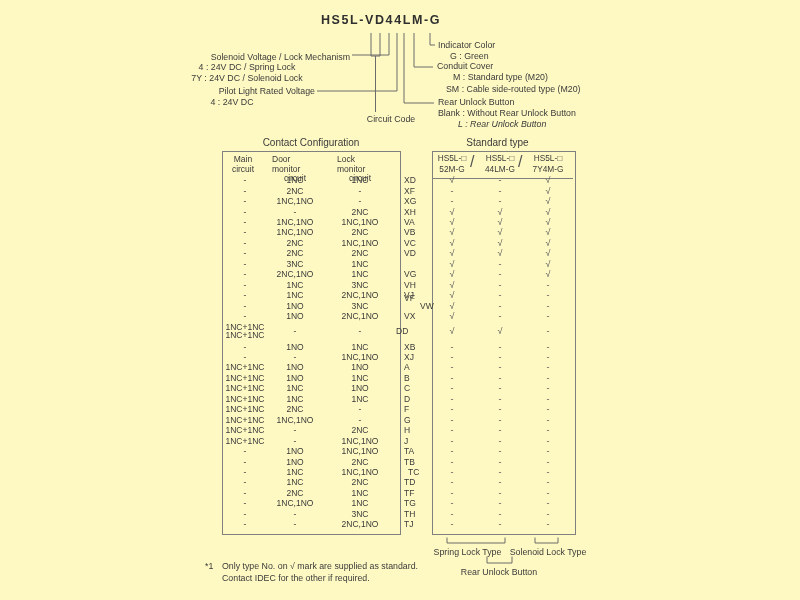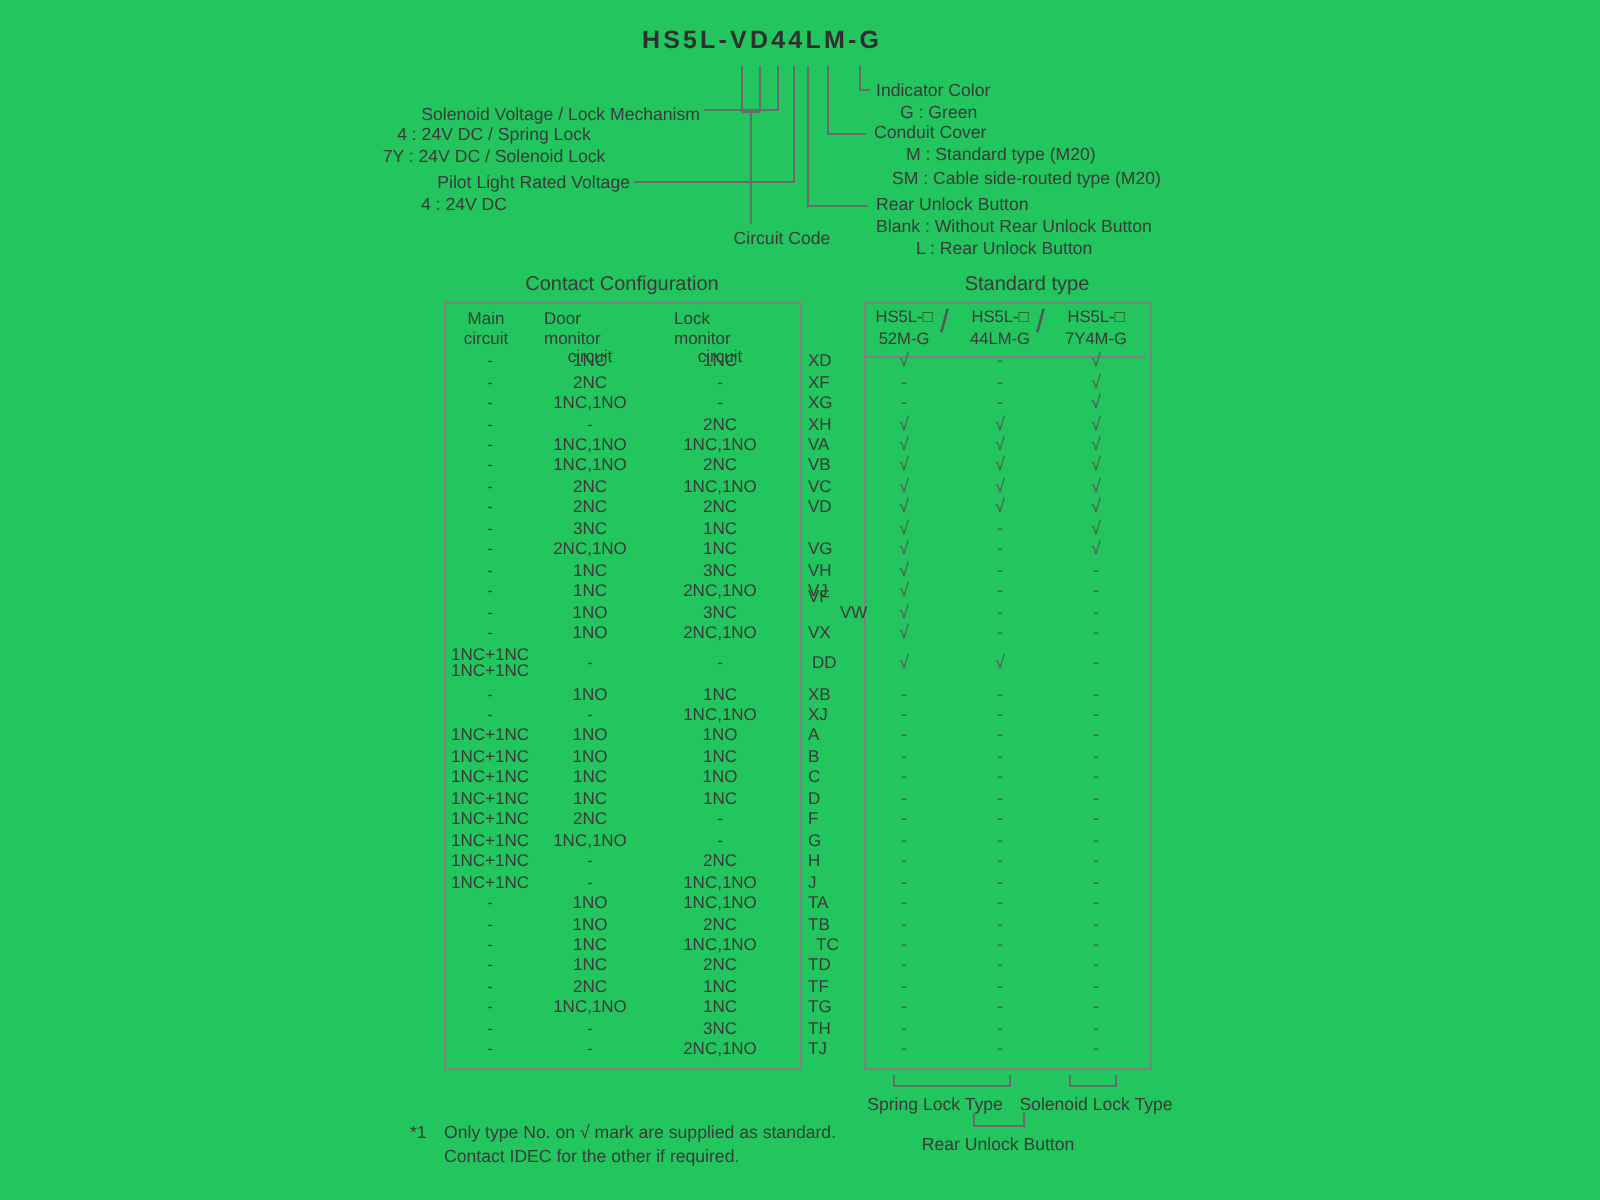--- a/index.html
+++ b/index.html
@@ -1,16 +1,16 @@
 <!DOCTYPE html>
 <html><head>
 <meta charset="utf-8">
 <style>
   html,body{margin:0;padding:0;background:#fff;}
-  .page{position:relative;width:800px;height:600px;background:#22c55e;overflow:hidden;
+  .page{position:relative;width:800px;height:600px;background:#fef9c3;overflow:hidden;
         font-family:"Liberation Sans","DejaVu Sans",sans-serif;color:#3a3a3a;}
   svg.lines{position:absolute;left:0;top:0;pointer-events:none;}
   svg.lines path{stroke:#6b6b6b;stroke-width:1;fill:none;}
   .abs{position:absolute;white-space:nowrap;}
   .pn{font-size:12.5px;font-weight:bold;letter-spacing:1.6px;text-align:center;color:#2f2f2f;}
   .lbl{font-size:8.8px;line-height:9px;}
   .r{text-align:right;}
   .c{text-align:center;}
   .title{font-size:10px;text-align:center;}
   .box{position:absolute;border:1px solid #808080;background:transparent;}
@@ -53,24 +53,24 @@
   <div class="abs lbl c" style="left:207px;top:97.5px;width:50px;">4 : 24V DC</div>
   <div class="abs lbl c" style="left:356px;top:115px;width:70px;">Circuit Code</div>
 
   <div class="abs lbl" style="left:438px;top:40.5px;">Indicator Color</div>
   <div class="abs lbl" style="left:450px;top:51.5px;">G : Green</div>
   <div class="abs lbl" style="left:437px;top:62px;">Conduit Cover</div>
   <div class="abs lbl" style="left:453px;top:73px;">M : Standard type (M20)</div>
   <div class="abs lbl" style="left:446px;top:84.5px;">SM : Cable side-routed type (M20)</div>
   <div class="abs lbl" style="left:438px;top:97.5px;">Rear Unlock Button</div>
   <div class="abs lbl" style="left:438px;top:108.5px;">Blank : Without Rear Unlock Button</div>
-  <div class="abs lbl" style="left:458px;top:119.5px;">L : Rear Unlock Button</div>
+  <div class="abs lbl" style="left:458px;top:119.5px;font-style:italic;">L : Rear Unlock Button</div>
 
   <div class="abs title" style="left:222px;top:137px;width:178px;">Contact Configuration</div>
-  <div class="abs title" style="left:442px;top:137px;width:143px;">Standard type</div>
+  <div class="abs title" style="left:426px;top:137px;width:143px;">Standard type</div>
 
   <div class="box" style="left:222px;top:151px;width:177px;height:382px;"></div>
   <div class="box" style="left:432px;top:151px;width:142px;height:382px;"></div>
   <div class="hairline" style="left:433px;top:178px;width:140px;"></div>
 
   <div class="hcol" style="left:220px;top:155px;width:46px;">
     <div>Main</div>
     <div>circuit</div>
   </div>
   <div class="hcol" style="left:272px;top:155px;width:46px;">
@@ -424,21 +424,21 @@
         <span class="tcell" style="left: 0px; width: 46px;">
           <div>1NC+1NC</div>
           <div>1NC+1NC</div>
         </span>
         <span class="tcell" style="left: 50px; width: 46px;">
           <div>-</div>
         </span>
         <span class="tcell" style="left: 115px; width: 46px;">
           <div>-</div>
         </span>
-        <span class="tcell code" style="left: 184px; width: 26px;">
+        <span class="tcell code" style="left: 174px; width: 26px;">
           <div>DD</div>
         </span>
         <span class="tcell std" style="left: 213px; width: 34px;">
           <div>√</div>
         </span>
         <span class="tcell std" style="left: 261px; width: 34px;">
           <div>√</div>
         </span>
         <span class="tcell std" style="left: 309px; width: 34px;">
           <div>-</div>

